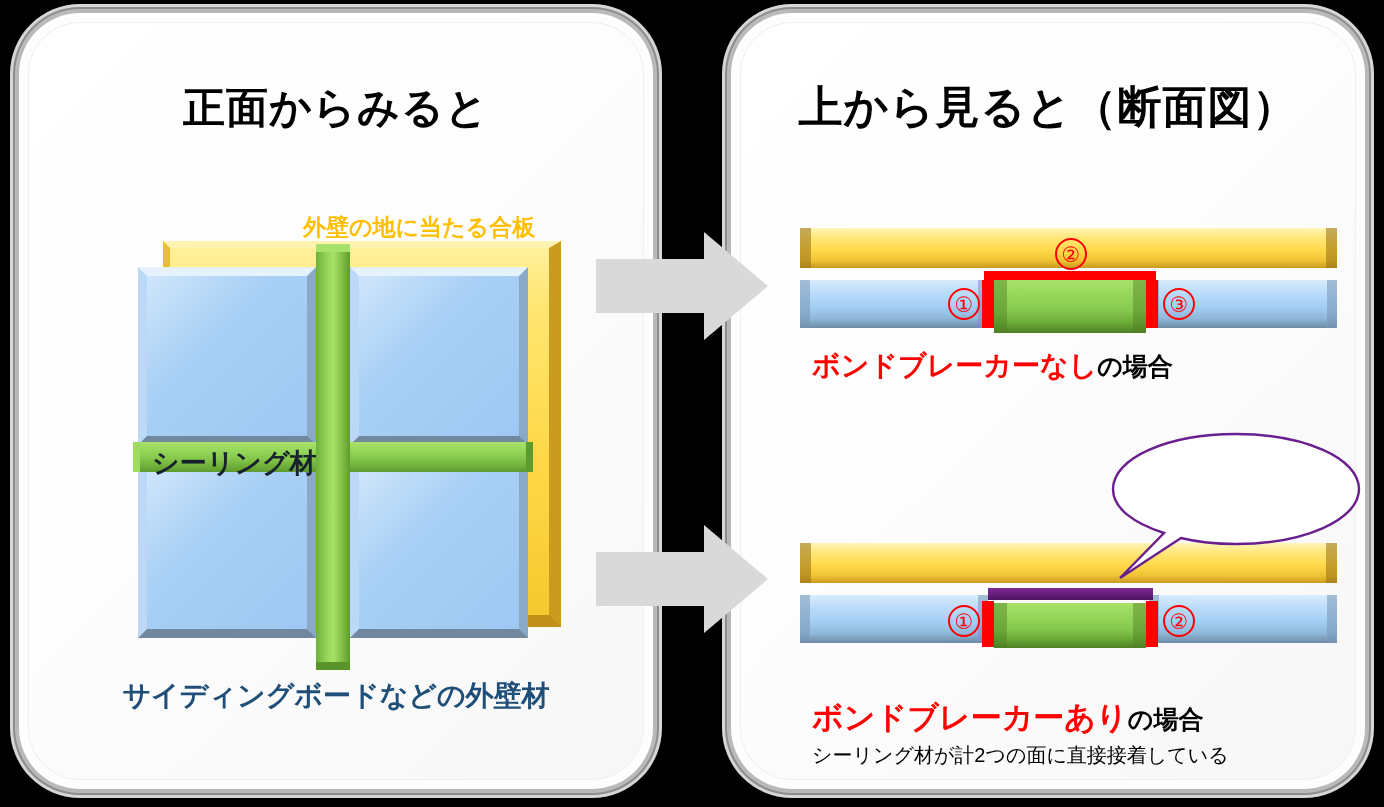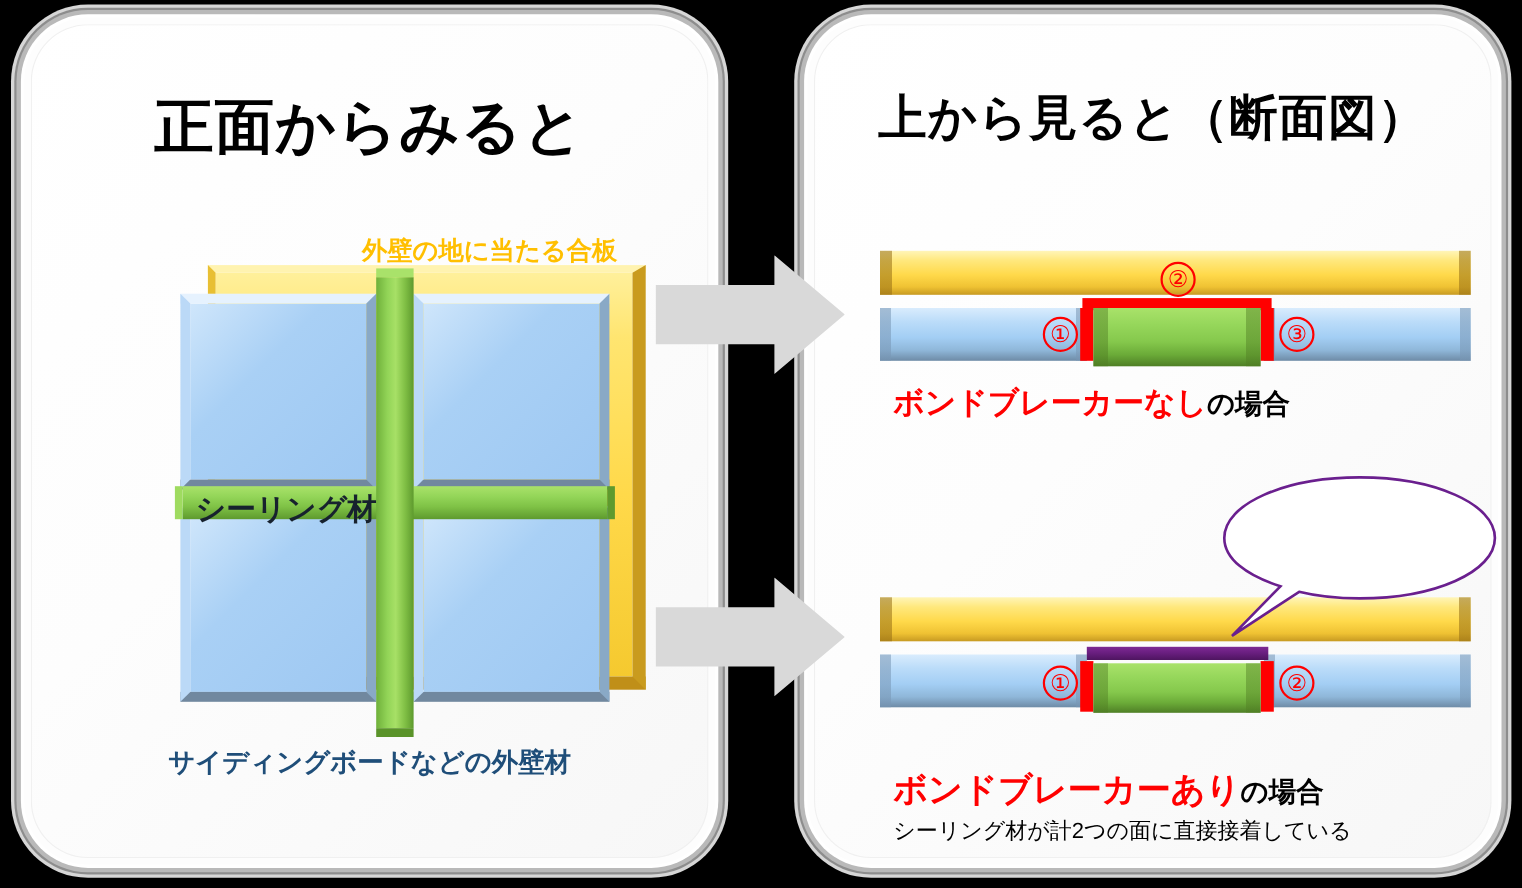--- a/index.html
+++ b/index.html
@@ -42,37 +42,36 @@
   }
 
   #panel-left  { left: 22px;  top: 16px; width: 628px; height: 770px; }
   #panel-right { left: 734px; top: 16px; width: 628px; height: 770px; }
 
   
   .panel-title {
     position: absolute;
     left: 0; right: 0;
     text-align: center;
-    font-size: 54px;
+    font-size: 42px;
     font-weight: 700;
     color: #000000;
     letter-spacing: 1px;
     white-space: nowrap;
   }
   #title-left  { top: 58px; }
   #title-right { top: 56px; font-size: 44px; }
 
   
   #front-view {
     position: absolute;
     left: 110px;
     top: 190px;
     width: 430px;
     height: 420px;
-    margin-left: 26px;
   }
 
   .label-plywood {
     position: absolute;
     left: 165px;
     top: 0px;
     font-size: 23px;
     font-weight: 700;
     color: #FFBF00;
     white-space: nowrap;
@@ -143,21 +142,21 @@
     font-weight: 700;
     color: #17222e;
     white-space: nowrap;
   }
 
   .label-siding-bottom {
     position: absolute;
     left: 0; right: 0;
     top: 655px;
     text-align: center;
-    font-size: 24px;
+    font-size: 28px;
     font-weight: 700;
     color: #1F4E79;
     white-space: nowrap;
   }
 
   
   .arrow {
     position: absolute;
     width: 172px;
     height: 108px;

